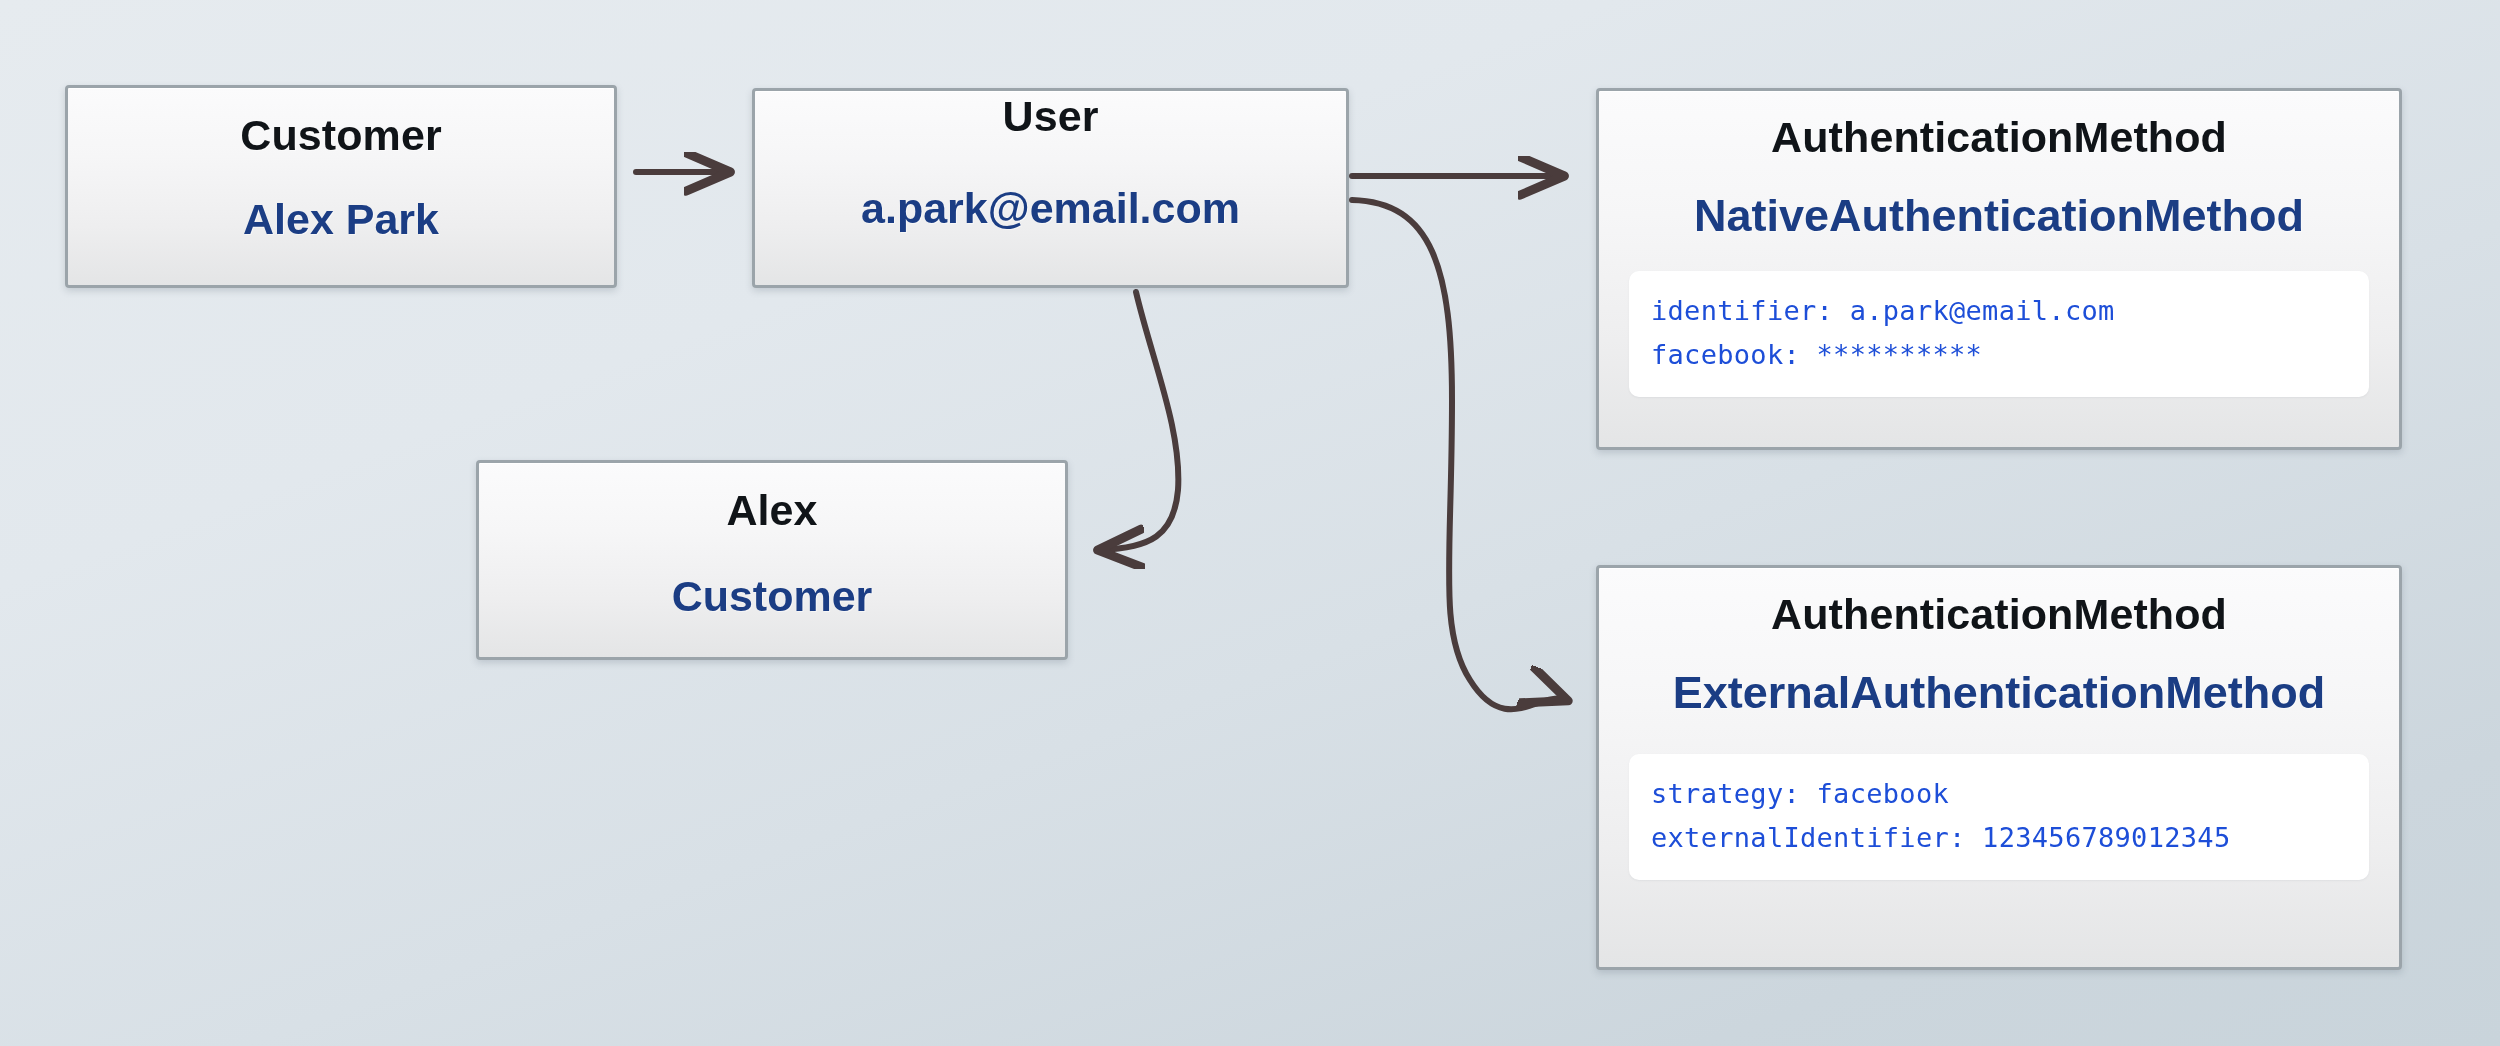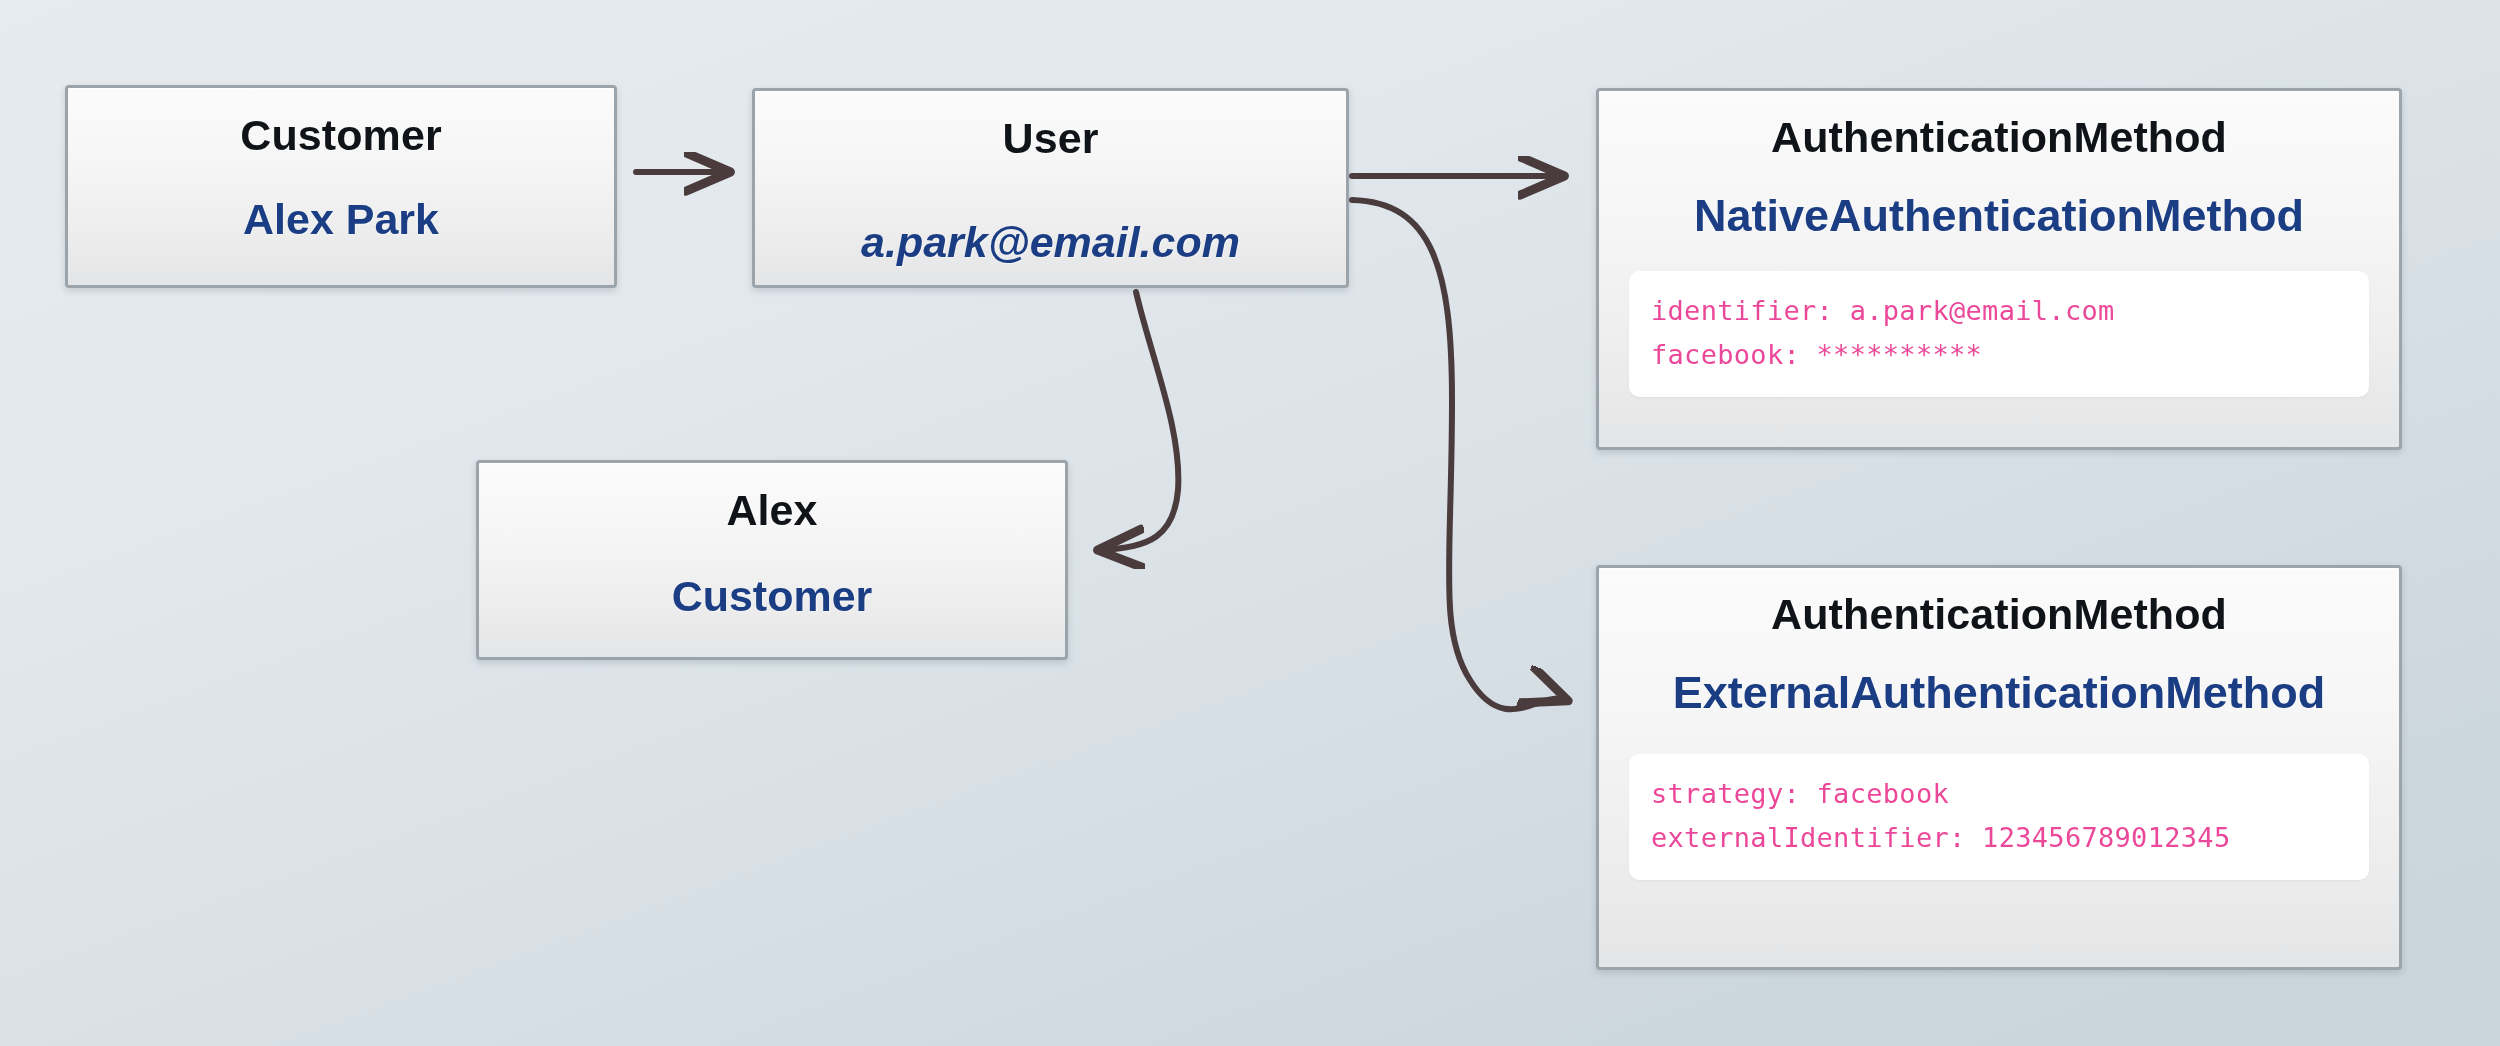--- a/index.html
+++ b/index.html
@@ -54,24 +54,23 @@
   
   #node-customer {
     left: 65px; top: 85px; width: 552px; height: 203px;
     padding-top: 22px;
   }
   #node-customer .node-type  { font-size: 43px; line-height: 50px; }
   #node-customer .node-value { font-size: 43px; line-height: 50px; margin-top: 34px; }
 
   #node-user {
     left: 752px; top: 88px; width: 597px; height: 200px;
-    padding-top: 22px;
   }
   #node-user .node-type  { font-size: 43px; line-height: 50px; }
-  #node-user .node-value { font-size: 43px; line-height: 50px; margin-top: 54px; font-style: italic; }
+  #node-user .node-value { font-size: 43px; line-height: 50px; margin-top: 42px; }
 
   #node-role {
     left: 476px; top: 460px; width: 592px; height: 200px;
     padding-top: 22px;
   }
   #node-role .node-type  { font-size: 43px; line-height: 50px; }
   #node-role .node-value { font-size: 43px; line-height: 50px; margin-top: 36px; }
 
   .node-auth {
     left: 1596px; width: 806px;
@@ -92,21 +91,21 @@
     width: 740px;
     margin-top: 28px;
     box-shadow: 0 1px 2px rgba(120,130,140,0.10);
   }
   #node-auth-external .attr-panel { margin-top: 34px; }
 
   .attr-line {
     font-family: "DejaVu Sans Mono", "Liberation Mono", monospace;
     font-size: 27px;
     line-height: 44px;
-    color: #ec4899;
+    color: #1d4ed8;
     white-space: pre;
     letter-spacing: 0.3px;
   }
 
   
   #edges {
     position: absolute;
     left: 0; top: 0;
     width: 2500px; height: 1046px;
     pointer-events: none;

